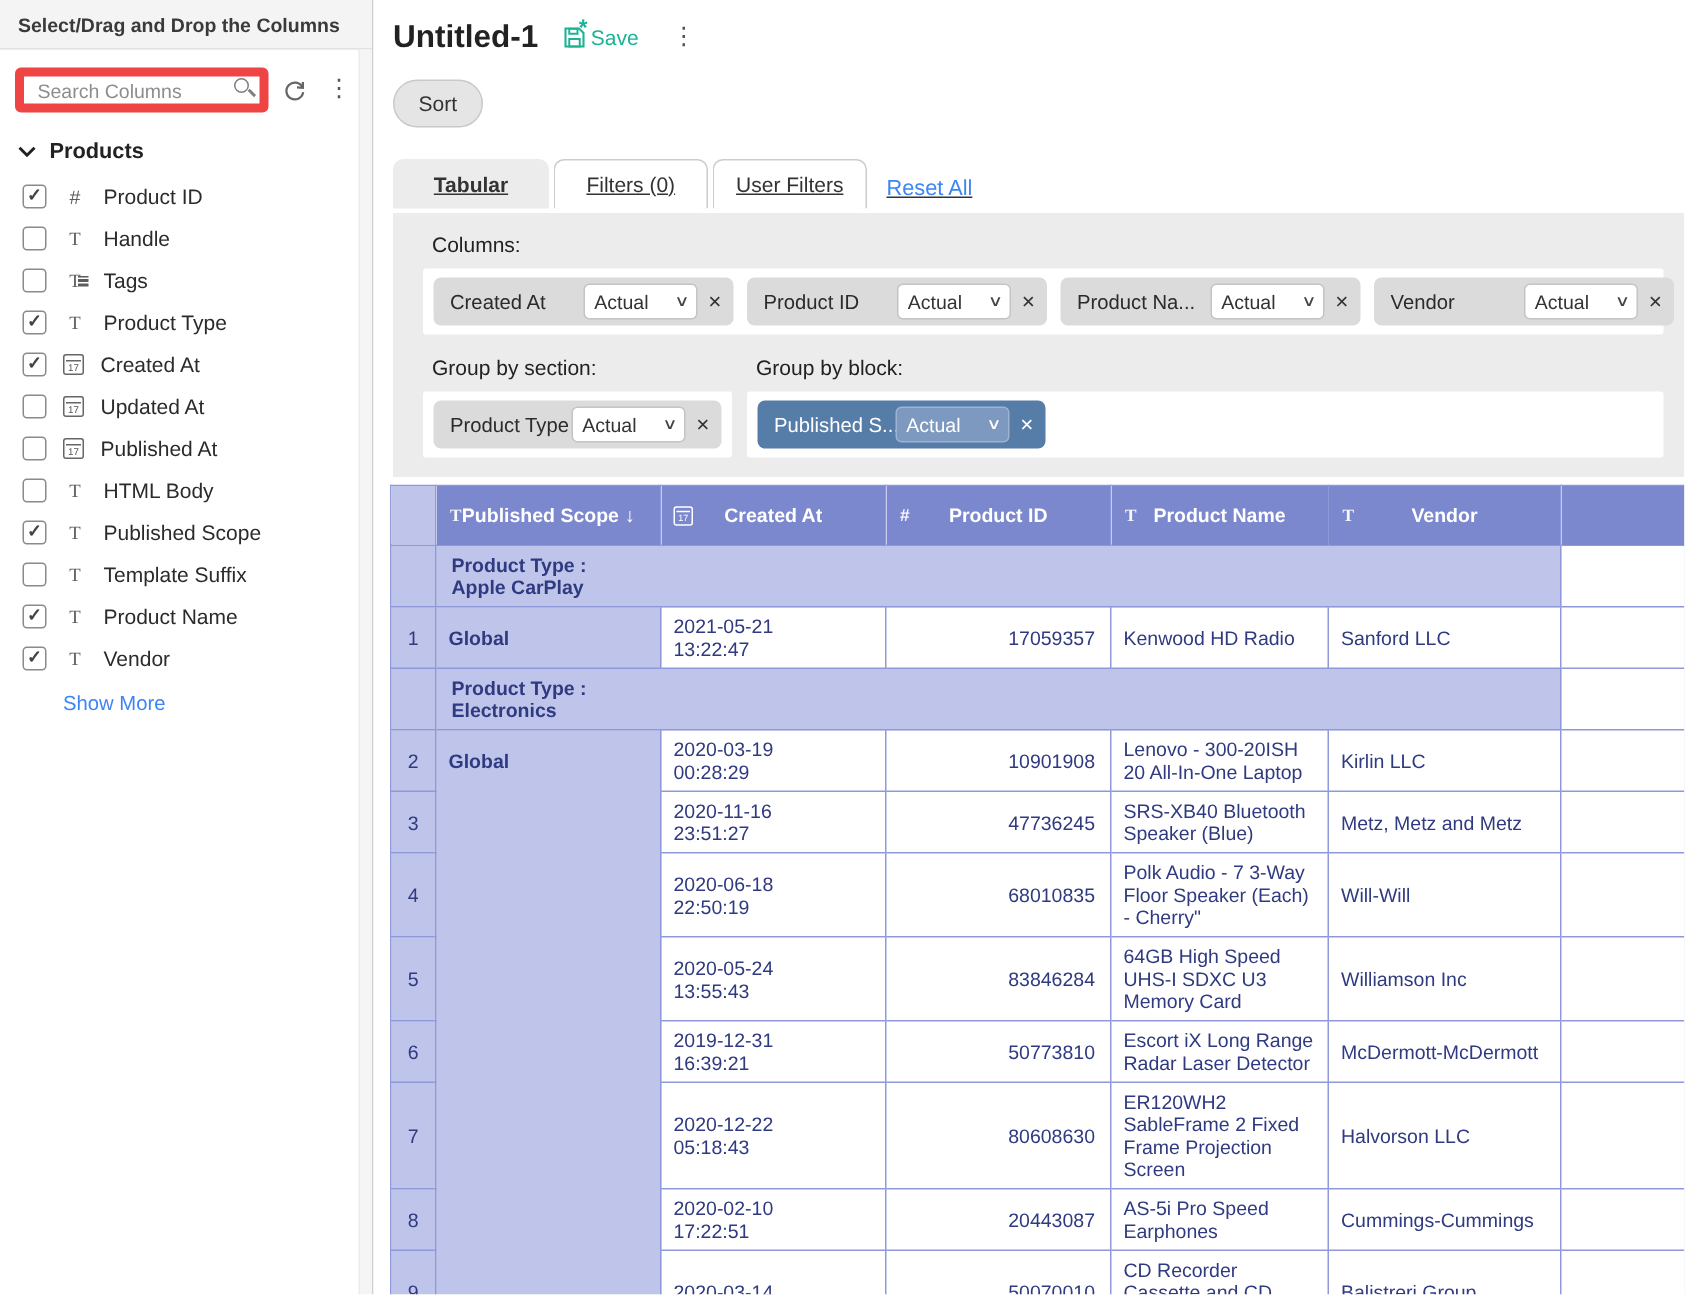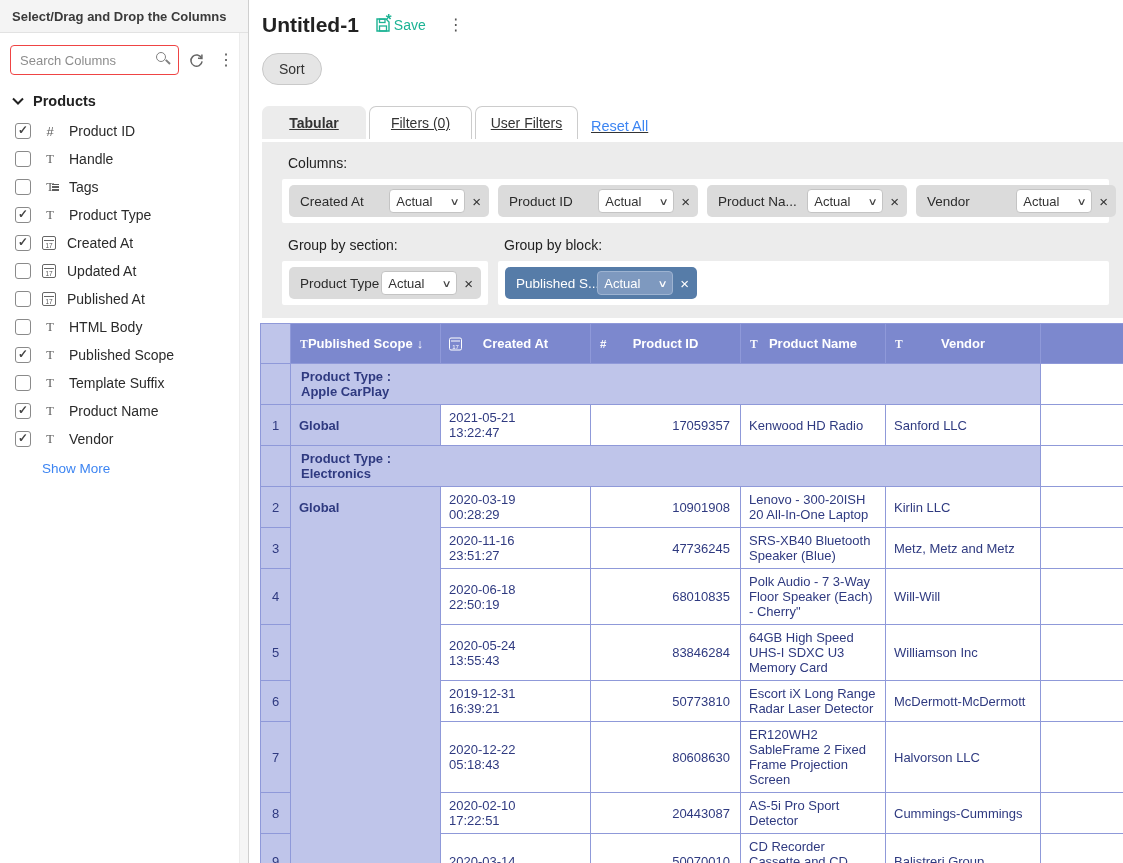--- a/index.html
+++ b/index.html
@@ -5,21 +5,21 @@
   * { margin:0; padding:0; box-sizing:border-box; }
   html,body { width:1123px; height:863px; overflow:hidden; }
   body { font-family:"Liberation Sans", sans-serif; background:#fff; color:#333; display:flex; }
 
   
   .sidebar { width:249px; height:100%; border-right:1px solid #cfcfcf; position:relative; background:#fff; flex:none; }
   .sidebar-header { height:33px; background:#f4f4f4; border-bottom:1px solid #e2e2e2; display:flex; align-items:center; padding:0 12px; font-size:13px; font-weight:700; color:#3a3a3a; }
   .side-scroll { position:absolute; top:33px; right:0; bottom:0; width:9px; background:#f5f5f5; border-left:1px solid #ececec; }
   .search-row { display:flex; align-items:center; gap:9px; padding:12px 10px 10px 10px; }
   .search-box { position:relative; width:172px; }
-  .search-box input { width:100%; height:30px; border:1px solid #ef4444; border-radius:4px; font-size:13px; padding:0 28px 0 9px; color:#0f172a; font-family:"Liberation Sans",sans-serif; }
+  .search-box input { width:100%; height:30px; border:6px solid #ef4444; border-radius:4px; font-size:13px; padding:0 28px 0 9px; color:#0f172a; font-family:"Liberation Sans",sans-serif; }
   .search-box input::placeholder { color:#8d8d8d; }
   .mag { position:absolute; right:7px; top:7px; width:16px; height:16px; }
   .mag i { display:block; width:10px; height:10px; border:1.6px solid #808080; border-radius:50%; }
   .mag b { display:block; width:6px; height:1.7px; background:#808080; transform:rotate(45deg); margin:-1px 0 0 9px; }
   .refresh-btn svg { display:block; }
   .kebab { color:#555; font-size:16px; line-height:1; letter-spacing:0; padding:2px 4px; cursor:pointer; }
   .tree-header { display:flex; align-items:center; gap:9px; padding:8px 12px 8px 12px; font-size:14.5px; font-weight:700; color:#222; }
   .chev-svg { flex:none; }
   .field-item { display:flex; align-items:center; gap:11px; padding:6px 8px 6px 15px; cursor:pointer; }
   .cb { width:16px; height:16px; border:1.4px solid #8a8a8a; border-radius:3px; background:#fff; flex:none; font-size:12px; line-height:13px; text-align:center; color:#444; font-weight:700; }
@@ -369,21 +369,21 @@
             <td class="date">2020-12-22<br>05:18:43</td>
             <td class="pid">80608630</td>
             <td>ER120WH2 SableFrame 2 Fixed Frame Projection Screen</td>
             <td>Halvorson LLC</td>
             <td class="spacer"></td>
           </tr>
           <tr>
             <td class="numcol">8</td>
             <td class="date">2020-02-10<br>17:22:51</td>
             <td class="pid">20443087</td>
-            <td>AS-5i Pro Sport Detector</td>
+            <td>AS-5i Pro Speed Earphones</td>
             <td>Cummings-Cummings</td>
             <td class="spacer"></td>
           </tr>
           <tr>
             <td class="numcol">9</td>
             <td class="date">2020-03-14</td>
             <td class="pid">50070010</td>
             <td>CD Recorder Cassette and CD Player</td>
             <td>Balistreri Group</td>
             <td class="spacer"></td>

